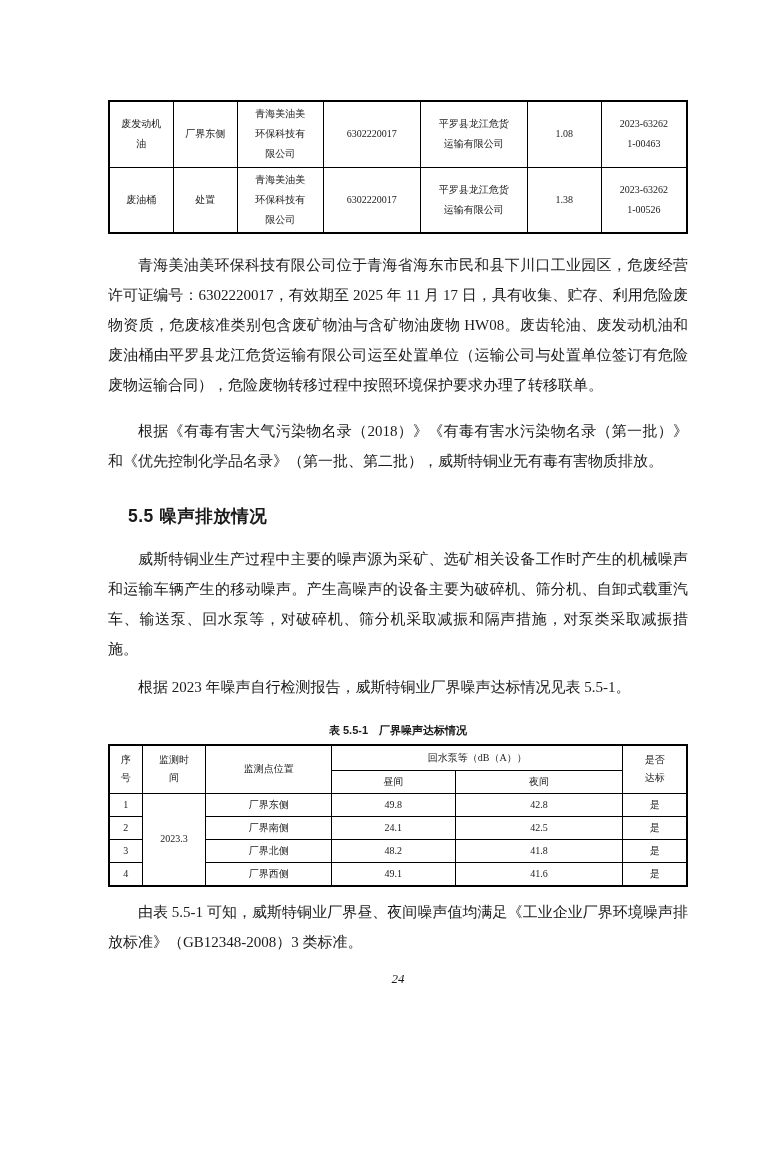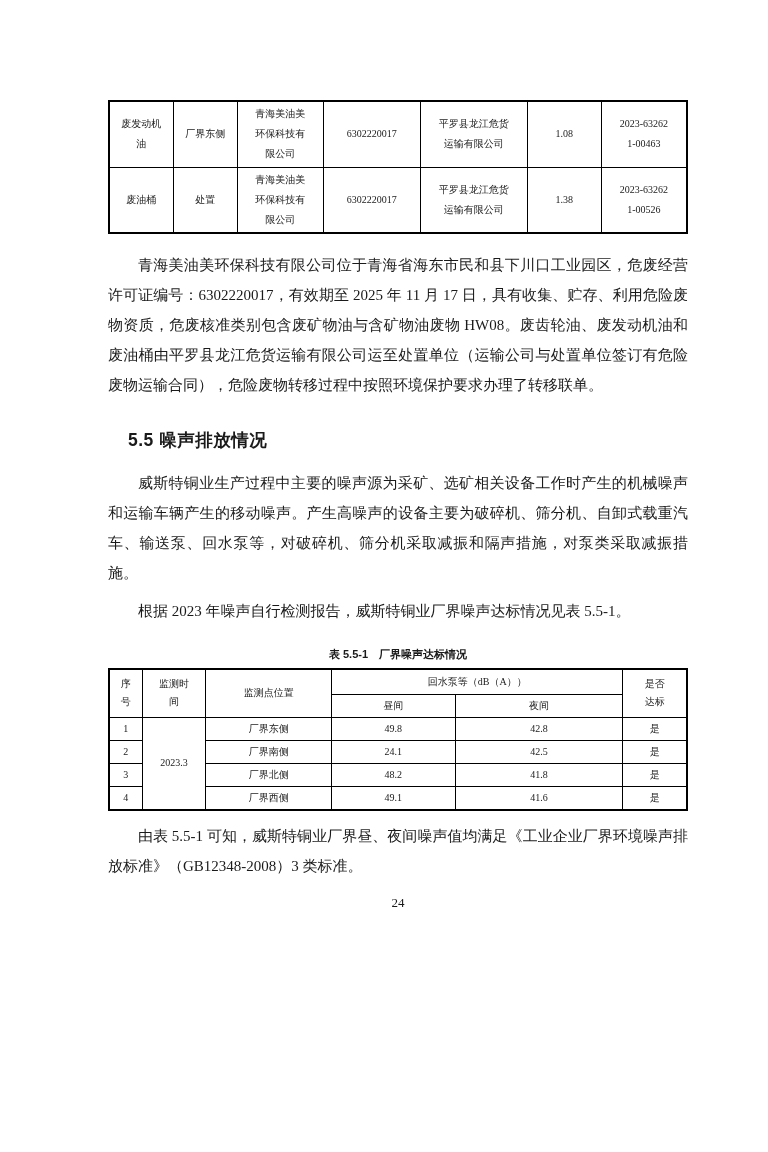--- a/index.html
+++ b/index.html
@@ -73,20 +73,21 @@
   .mt-p54 { margin-top: 16px; }
   .mt-h55 { margin-top: 28px; }
   .mt-p55a { margin-top: 16px; }
   .mt-p55b { margin-top: 8px; }
   .mt-pconc { margin-top: 10px; }
   .page-number {
     margin-top: 14px;
     text-align: center;
     font-size: 13px;
     line-height: 16px;
+    font-style: italic;
   }
 </style>
 </head>
 <body>
 
 <div class="content">
 
   <div class="hazwaste-table-wrap">
     <table class="bordered hazwaste-table">
       <colgroup>
@@ -125,20 +126,21 @@
           <td>1.38</td>
           <td class="wrap-cell">2023-63262
 1-00526</td>
         </tr>
       </tbody>
     </table>
   </div>
 
   <p class="para mt-p1">青海美油美环保科技有限公司位于青海省海东市民和县下川口工业园区，危废经营许可证编号：6302220017，有效期至 2025 年 11 月 17 日，具有收集、贮存、利用危险废物资质，危废核准类别包含废矿物油与含矿物油废物 HW08。废齿轮油、废发动机油和废油桶由平罗县龙江危货运输有限公司运至处置单位（运输公司与处置单位签订有危险废物运输合同），危险废物转移过程中按照环境保护要求办理了转移联单。</p>
 
+  <p class="para mt-p54">根据《有毒有害大气污染物名录（2018）》《有毒有害水污染物名录（第一批）》和《优先控制化学品名录》（第一批、第二批），威斯特铜业无有毒有害物质排放。</p>
 
   <h2 class="section-heading mt-h55">5.5 噪声排放情况</h2>
   <p class="para mt-p55a">威斯特铜业生产过程中主要的噪声源为采矿、选矿相关设备工作时产生的机械噪声和运输车辆产生的移动噪声。产生高噪声的设备主要为破碎机、筛分机、自卸式载重汽车、输送泵、回水泵等，对破碎机、筛分机采取减振和隔声措施，对泵类采取减振措施。</p>
   <p class="para mt-p55b">根据 2023 年噪声自行检测报告，威斯特铜业厂界噪声达标情况见表 5.5-1。</p>
 
   <div class="noise-caption">表 5.5-1　厂界噪声达标情况</div>
 
   <div class="noise-table-wrap">
     <table class="bordered noise-table">
       <colgroup>

